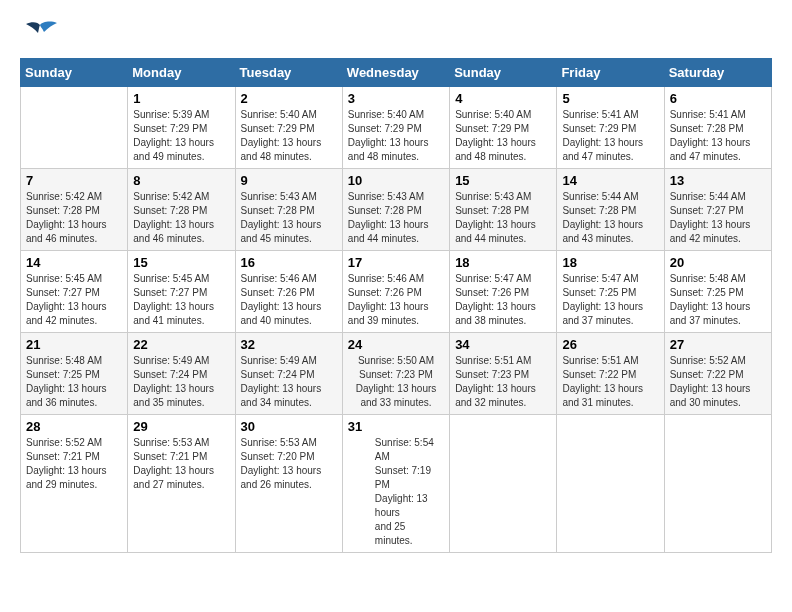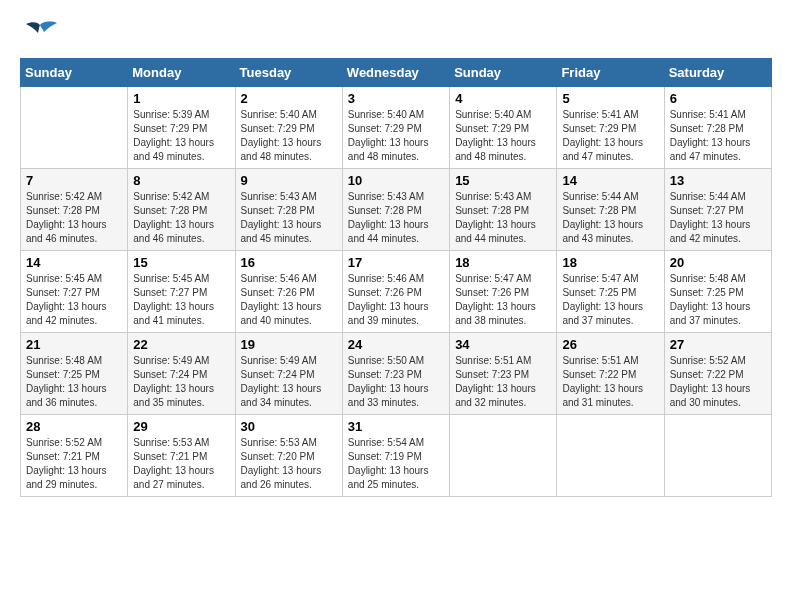--- a/index.html
+++ b/index.html
@@ -265,29 +265,29 @@
 and 36 minutes.</div>
         </td>
         <td>
           <div class="day-num">22</div>
           <div class="day-info" style="white-space: pre-line;">Sunrise: 5:49 AM
 Sunset: 7:24 PM
 Daylight: 13 hours
 and 35 minutes.</div>
         </td>
         <td>
-          <div class="day-num">19</div>
+          <div class="day-num">32</div>
           <div class="day-info" style="white-space: pre-line;">Sunrise: 5:49 AM
 Sunset: 7:24 PM
 Daylight: 13 hours
 and 34 minutes.</div>
         </td>
         <td>
           <div class="day-num">24</div>
-          <div class="day-info" style="white-space: pre-line;">Sunrise: 5:50 AM
+          <div class="day-info" style="white-space: pre-line; text-align: center;">Sunrise: 5:50 AM
 Sunset: 7:23 PM
 Daylight: 13 hours
 and 33 minutes.</div>
         </td>
         <td>
           <div class="day-num">34</div>
           <div class="day-info" style="white-space: pre-line;">Sunrise: 5:51 AM
 Sunset: 7:23 PM
 Daylight: 13 hours
 and 32 minutes.</div>
@@ -324,21 +324,21 @@
         </td>
         <td>
           <div class="day-num">30</div>
           <div class="day-info" style="white-space: pre-line;">Sunrise: 5:53 AM
 Sunset: 7:20 PM
 Daylight: 13 hours
 and 26 minutes.</div>
         </td>
         <td>
           <div class="day-num">31</div>
-          <div class="day-info" style="white-space: pre-line;">Sunrise: 5:54 AM
+          <div class="day-info" style="white-space: pre-line; margin-left: 27px;">Sunrise: 5:54 AM
 Sunset: 7:19 PM
 Daylight: 13 hours
 and 25 minutes.</div>
         </td>
         <td class="empty-cell"></td>
         <td class="empty-cell"></td>
         <td class="empty-cell"></td>
       </tr>
     </tbody>
 </table>

